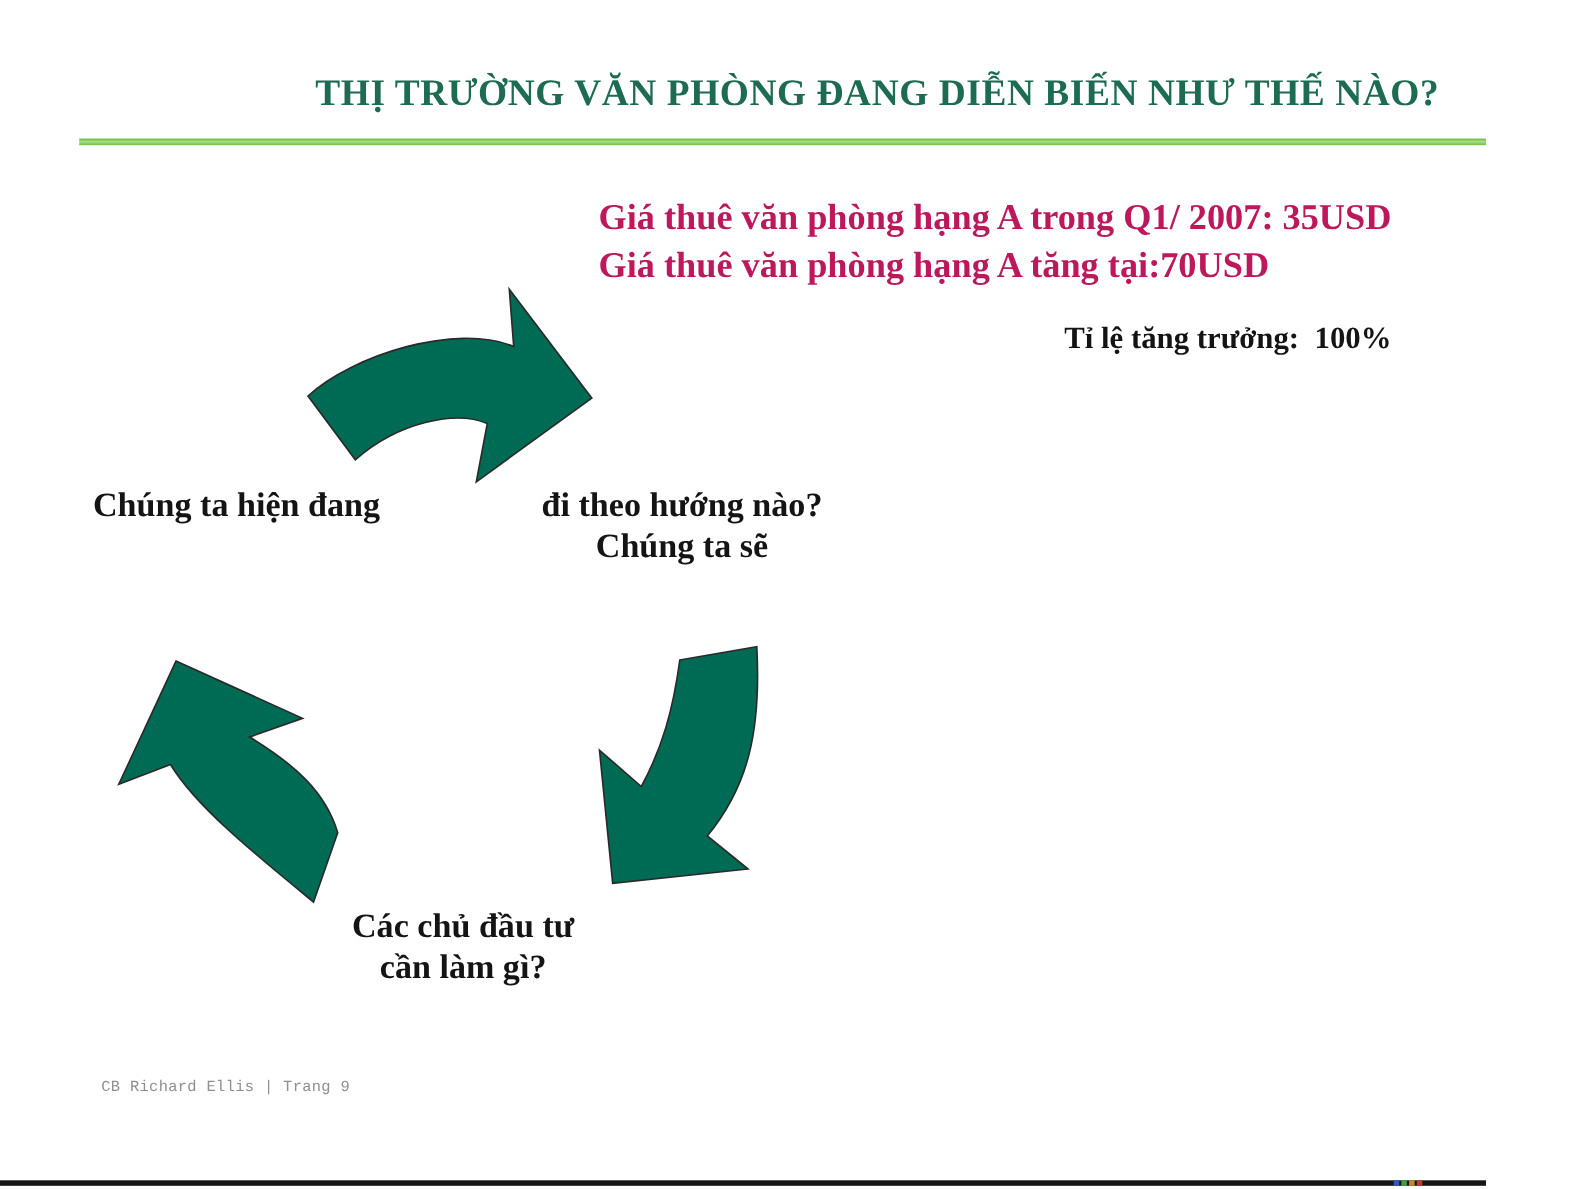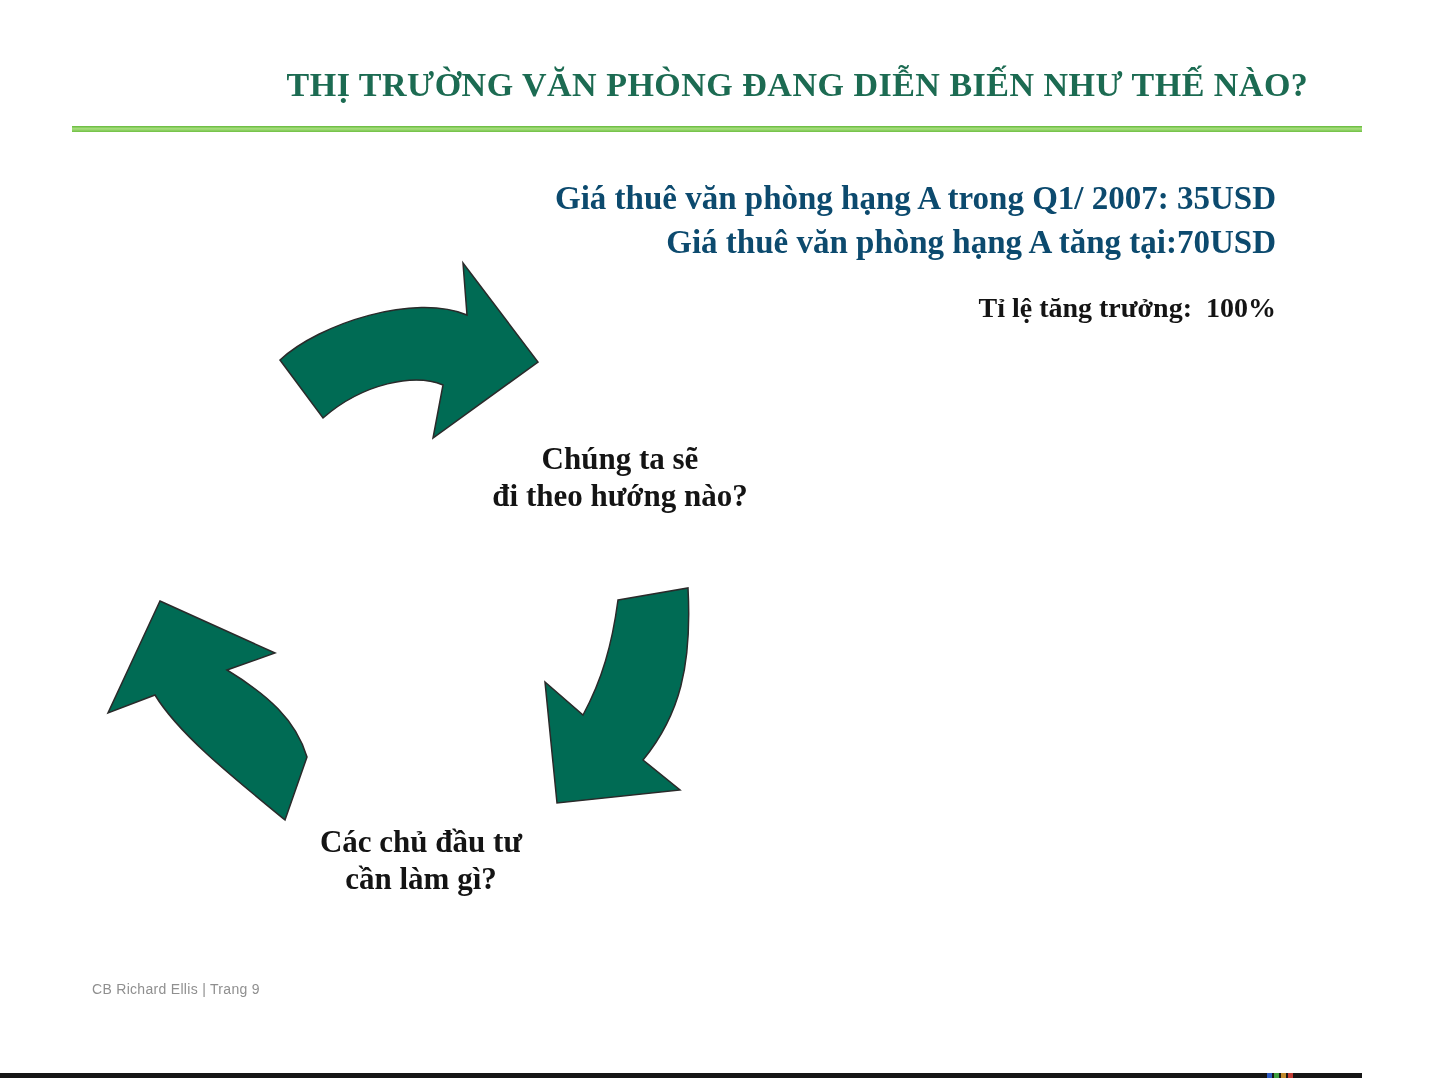--- a/index.html
+++ b/index.html
@@ -2,37 +2,36 @@
 <html><head>
 <meta charset="utf-8">
 <style>
   html,body{margin:0;padding:0;background:#ffffff;}
   .slide{
     position:relative;
     width:1351px;height:1081px;
     background:#ffffff;
     overflow:hidden;
     font-family:"Liberation Serif","DejaVu Serif",serif;
-    padding-left:11px;
   }
   .title{
     position:absolute;left:160px;top:66px;width:1275px;
     text-align:center;
     font-size:34px;font-weight:bold;
     color:#1c6b52;
     letter-spacing:0.5px;
   }
   .title-underline{
     position:absolute;left:72px;top:126px;width:1320px;height:6px;
     background:linear-gradient(180deg,#63b93a 0%,#a9de7f 45%,#6fc043 100%);
   }
   .stats{
     position:absolute;right:86px;top:176px;
-    text-align:right;
-    font-size:33px;font-weight:bold;color:#0c4a6e;
+    text-align:left;
+    font-size:33px;font-weight:bold;color:#be185d;
     line-height:44px;
   }
   .growth{
     position:absolute;right:86px;top:292px;
     text-align:right;
     font-size:28px;font-weight:bold;color:#141414;
     white-space:pre;
   }
   .cycle-label{
     position:absolute;width:320px;
@@ -43,21 +42,21 @@
   .label-now{left:55px;top:440px;}
   .label-direction{left:460px;top:440px;}
   .label-investors{left:261px;top:783px;margin-top:40px;}
   .arrow-svg{position:absolute;}
   .arrow-top{left:275px;top:255px;}
   .arrow-right{left:540px;top:575px;}
   .arrow-left{left:100px;top:595px;}
   .arrow-path{fill:#006b54;stroke:#2a2a2a;stroke-width:1.5;stroke-linejoin:miter;}
   .footer{
     position:absolute;left:92px;top:981px;
-    font-family:Liberation Sans, sans-serif;
+    font-family:Liberation Mono, monospace;
     font-size:14px;color:#8f8f8f;letter-spacing:0.3px;
   }
   .bottom-bar{
     position:absolute;left:0;top:1073px;width:1441px;height:5px;background:#151515;
   }
   .logo-dot{position:absolute;width:5px;height:5px;top:0;}
   .dot-1{left:1267px;background:#2d59c0;}
   .dot-2{left:1274px;background:#3f9e3f;}
   .dot-3{left:1281px;background:#c08a2d;}
   .dot-4{left:1288px;background:#c03a33;}
@@ -82,25 +81,26 @@
 
   <svg class="arrow-svg arrow-right" width="165" height="235" viewBox="0 0 165 235">
     <path class="arrow-path" d="M 78 25 L 148 13 C 152 90, 140 140, 103 185 L 140 215 L 17 228 L 5 107 L 43 140 C 62 105, 72 70, 78 25 Z"></path>
   </svg>
 
   <svg class="arrow-svg arrow-left" width="215" height="230" viewBox="0 0 215 230">
     <path class="arrow-path" d="M 60 6 L 175 58 L 127 75 C 168 100, 196 125, 207 162 L 185 225 C 130 180, 78 138, 55 100 L 8 118 Z"></path>
   </svg>
 
   <div class="cycle-label label-now">
+    <div>Chúng ta hiện đang</div>
   </div>
 
   <div class="cycle-label label-direction">
+    <div>đi theo hướng nào?</div>
     <div>Chúng ta sẽ</div>
-    <div>đi theo hướng nào?</div>
   </div>
 
   <div class="cycle-label label-investors">
     <div>Các chủ đầu tư</div>
     <div>cần làm gì?</div>
   </div>
 
   <div class="footer">CB Richard Ellis | Trang 9</div>
 
   <div class="bottom-bar">

